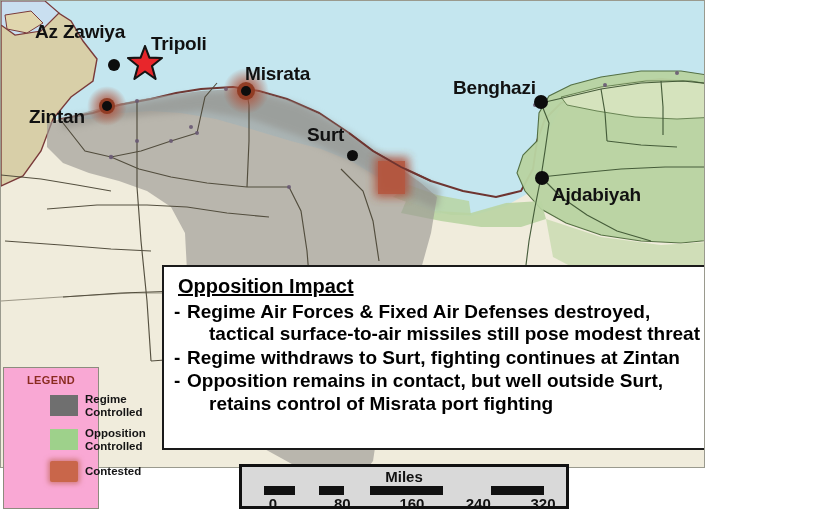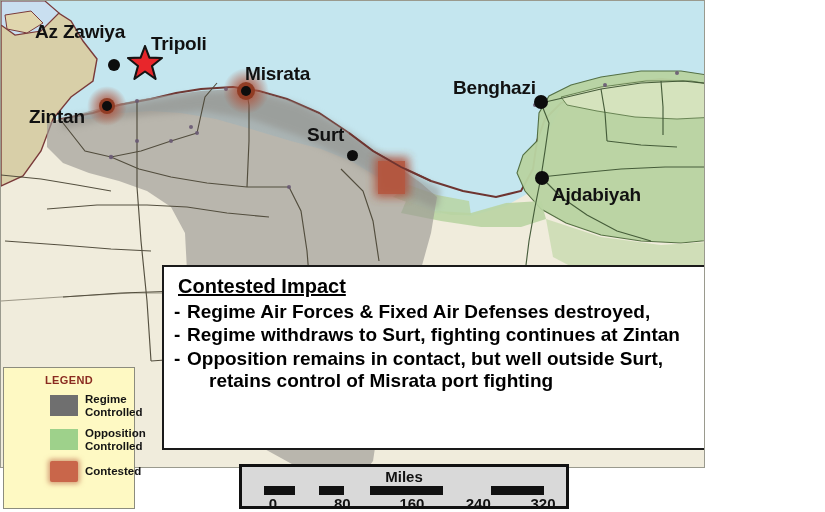--- a/index.html
+++ b/index.html
@@ -29,22 +29,22 @@
   #callout-title{font-size:20px;font-weight:bold;color:#000;
                  text-decoration:underline;display:inline-block;margin:0 0 2px 4px;
                  line-height:1.15;}
   .bullet{display:flex;font-size:19px;font-weight:bold;color:#000;
           line-height:1.18;margin-top:1px;}
   .bullet .dash{width:13px;flex:0 0 13px;}
   .bullet .btext{flex:1 1 auto;}
   .bullet .btext .l2{display:block;padding-left:22px;}
 
   
-  #legend{position:absolute;left:3px;top:367px;width:132px;height:142px;
-          background:#fef9c3;border:1px solid #8c8c7e;box-sizing:border-box;
+  #legend{position:absolute;left:3px;top:367px;width:96px;height:142px;
+          background:#f9a8d4;border:1px solid #8c8c7e;box-sizing:border-box;
           padding:5px 6px 4px 6px;}
   #legend-title{color:#8a2b20;font-weight:bold;font-size:11px;text-align:center;
                 letter-spacing:0.4px;margin:1px 0 7px 0;}
   .leg-row{display:flex;align-items:center;margin-bottom:8px;margin-left:40px;}
   .leg-sw{width:28px;height:21px;flex:0 0 28px;margin-right:7px;}
   .leg-sw.regime{background:#6f6f6f;}
   .leg-sw.opposition{background:#9ed18b;}
   .leg-sw.contested{background:#c9664a;border-radius:2px;
         box-shadow:0 0 5px 2px rgba(180,90,60,.55);}
   .leg-txt{font-size:11.5px;font-weight:bold;color:#141414;line-height:1.12;}
@@ -233,26 +233,27 @@
     <div class="city-label" style="left:34px;top:20px;font-size:19px;">Az Zawiya</div>
     <div class="city-label" style="left:150px;top:32px;font-size:19px;">Tripoli</div>
     <div class="city-label" style="left:244px;top:62px;font-size:19px;">Misrata</div>
     <div class="city-label" style="left:306px;top:123px;font-size:19px;">Surt</div>
     <div class="city-label" style="left:28px;top:105px;font-size:19px;text-align:right;">Zintan</div>
     <div class="city-label" style="left:452px;top:76px;font-size:19px;">Benghazi</div>
     <div class="city-label" style="left:551px;top:183px;font-size:19px;">Ajdabiyah</div>
     <div class="city-label" style="left:747px;top:76px;font-size:19px;">Tobruk</div>
 
     <div id="callout">
-      <div id="callout-title">Contested Impact</div>
+      <div id="callout-title">Opposition Impact</div>
 
       <div class="bullet">
         <span class="dash">-</span>
         <span class="btext">
           <span>Regime Air Forces &amp; Fixed Air Defenses destroyed,</span>
+          <span class="l2">tactical surface-to-air missiles still pose modest threat</span>
         </span>
       </div>
 
       <div class="bullet">
         <span class="dash">-</span>
         <span class="btext">
           <span>Regime withdraws to Surt, fighting continues at Zintan</span>
         </span>
       </div>
 

